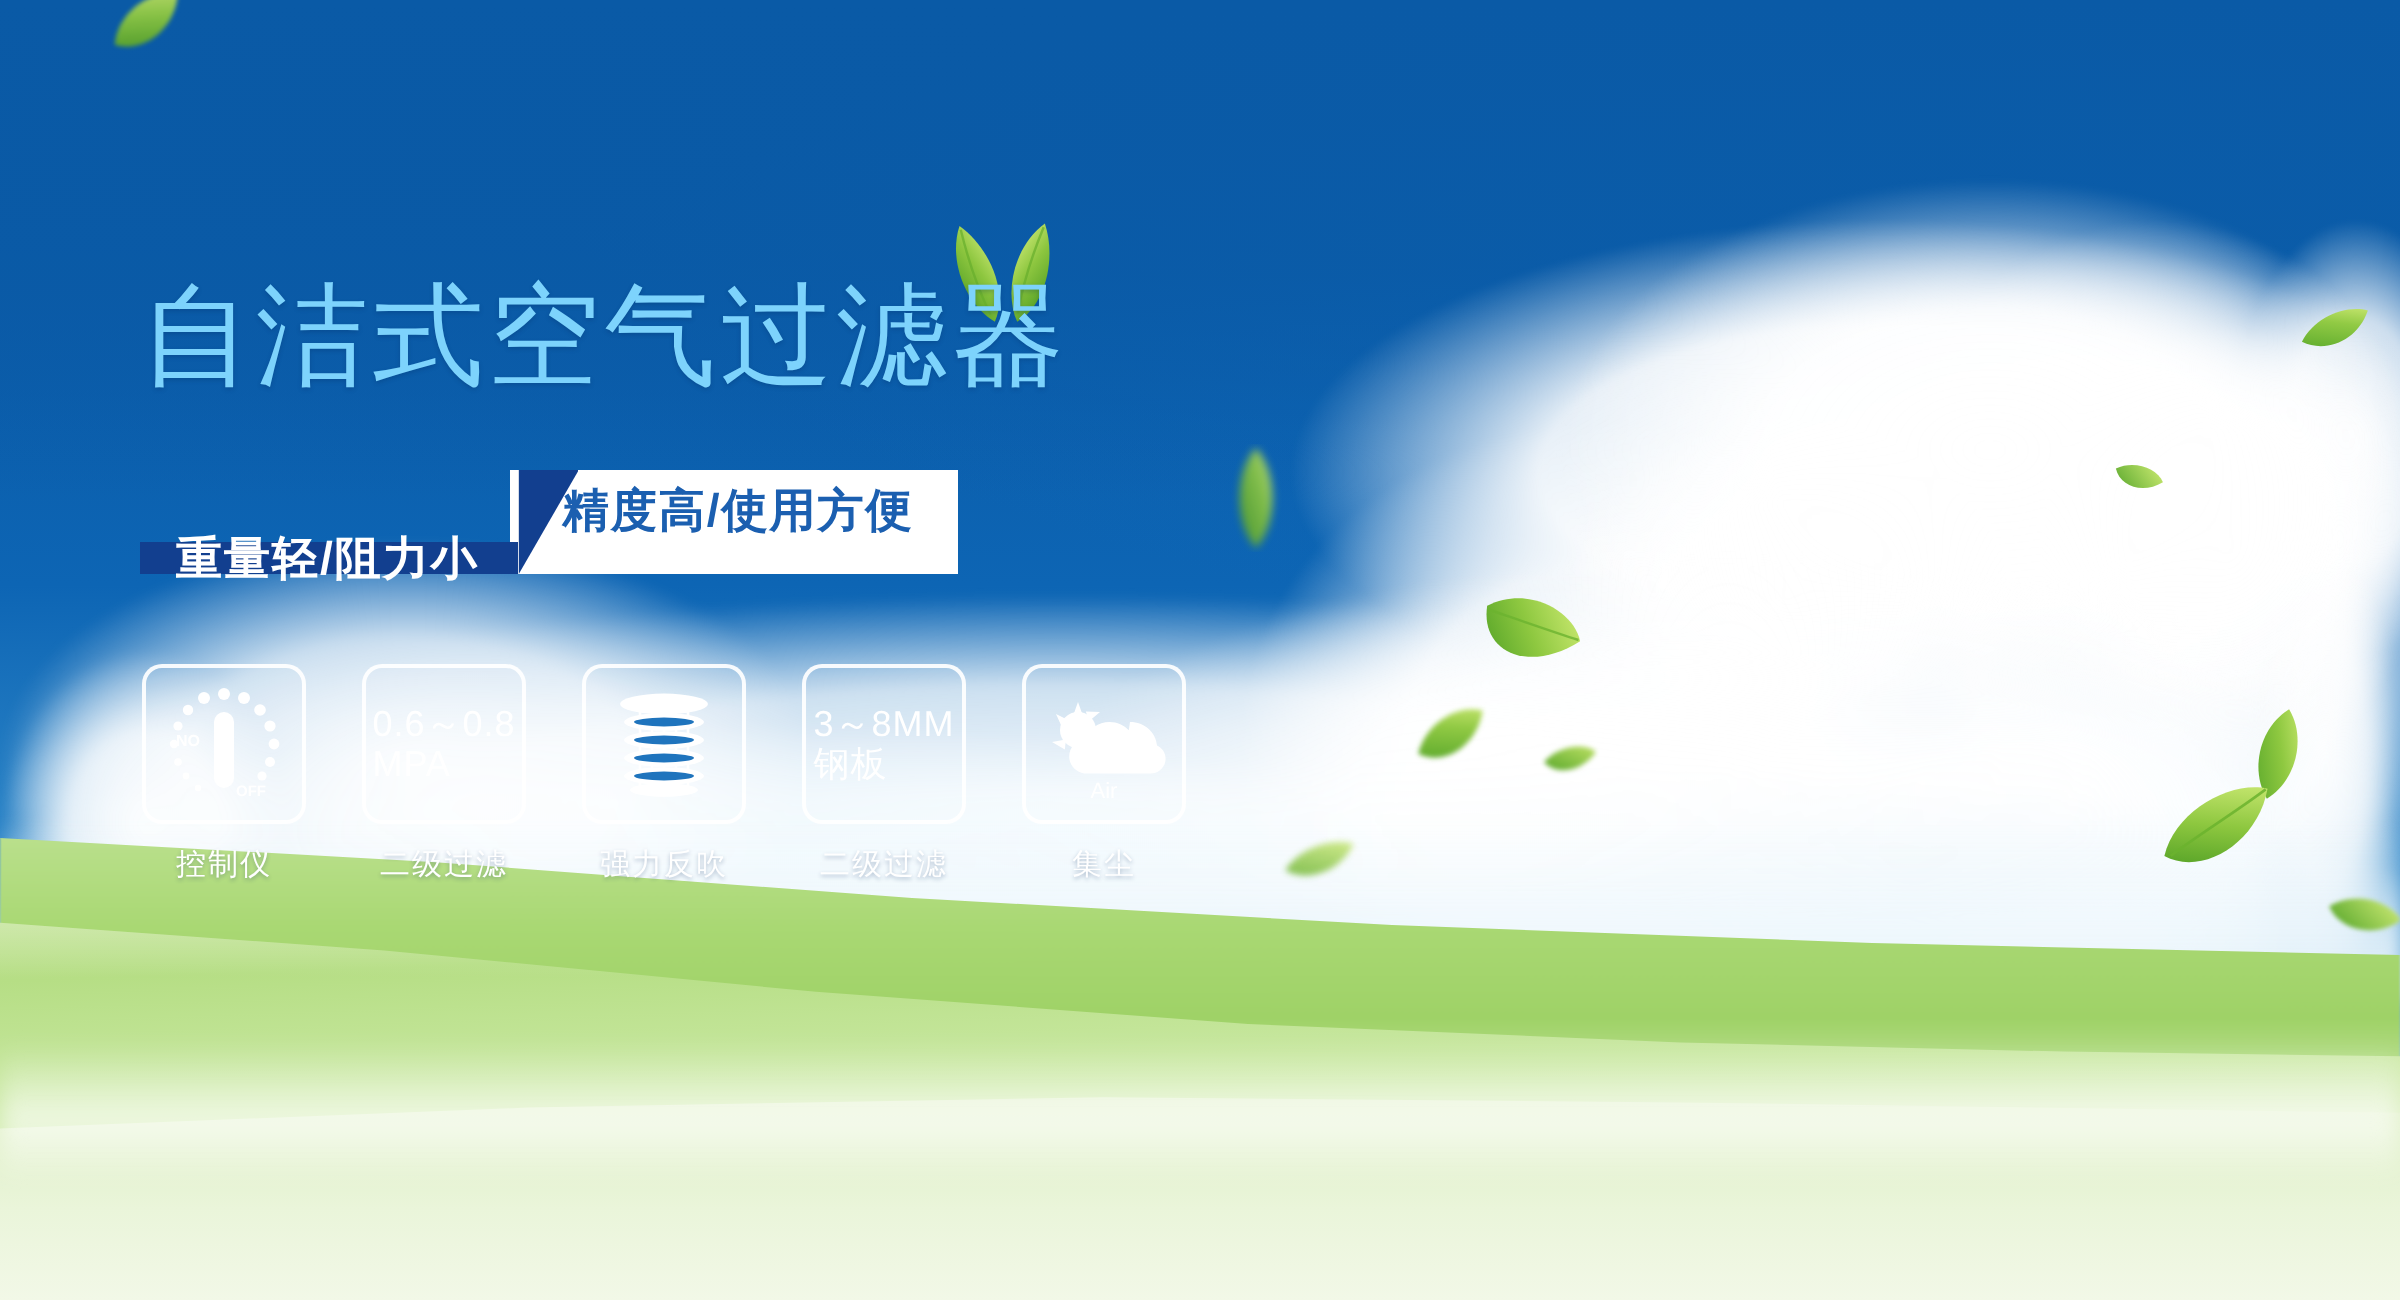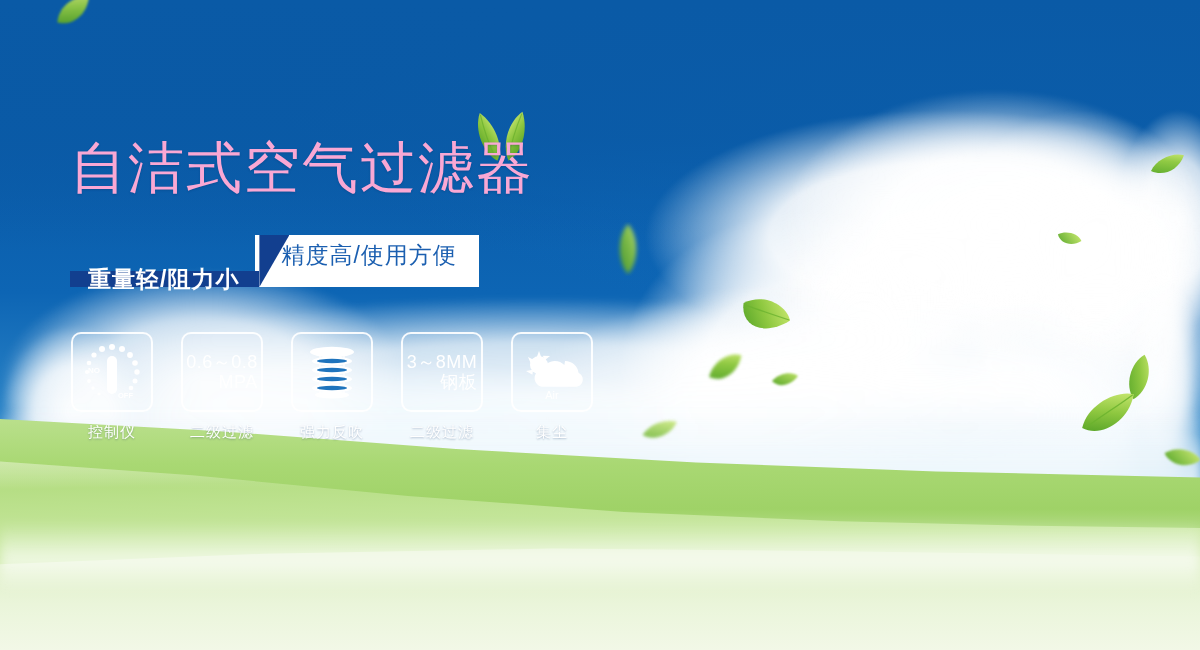--- a/index.html
+++ b/index.html
@@ -87,21 +87,21 @@
   }
 
   
   .leaf{position:absolute;}
 
   
   .content{position:absolute;left:0;top:0;width:1200px;height:650px;}
 
   .title{
     position:absolute;left:70px;top:140px;
-    color:#f9a8d4;font-size:56px;line-height:1;letter-spacing:2px;
+    color:#7dd3fc;font-size:56px;line-height:1;letter-spacing:2px;
     font-weight:300;
     font-family:Liberation Sans, sans-serif;
     text-shadow:0 1px 2px rgba(0,40,90,.25);
     white-space:nowrap;
   }
   .sprout{position:absolute;left:468px;top:108px;width:70px;height:56px;}
 
   .subbar{position:absolute;left:70px;top:235px;height:52px;display:flex;}
   .subbar-left{
     background:#123f8f;color:#ffffff;
@@ -112,36 +112,36 @@
   }
   .subbar-slant{
     width:30px;background:#123f8f;position:relative;z-index:2;
     clip-path:polygon(0 0, 100% 0, 0 100%);
     margin-right:-4px;
   }
   .subbar-right{
     background:#ffffff;color:#1b5fb0;
     display:flex;align-items:center;
     padding:0 22px 12px 26px;
-    font-size:23px;letter-spacing:1px;font-weight:400;
+    font-size:23px;letter-spacing:1px;font-weight:700;
     margin-left:-30px;
     position:relative;z-index:1;
   }
 
   .features{position:absolute;left:70px;top:332px;display:flex;gap:26px;}
   .feature{width:84px;display:flex;flex-direction:column;align-items:center;}
   .fbox{
     width:82px;height:80px;border:2px solid rgba(255,255,255,.92);
     border-radius:10px;
     display:flex;align-items:center;justify-content:center;
     box-sizing:border-box;
     background:rgba(255,255,255,.04);
   }
   .fbox-text{
-    color:#ffffff;text-align:right;font-size:18px;line-height:1.12;
+    color:#ffffff;text-align:left;font-size:18px;line-height:1.12;
     letter-spacing:.5px;white-space:pre-line;
   }
   .flabel{
     margin-top:11px;color:#ffffff;font-size:15px;letter-spacing:1px;
     white-space:nowrap;text-shadow:0 1px 2px rgba(0,40,90,.3);
   }
 </style>
 </head>
 <body>
 

